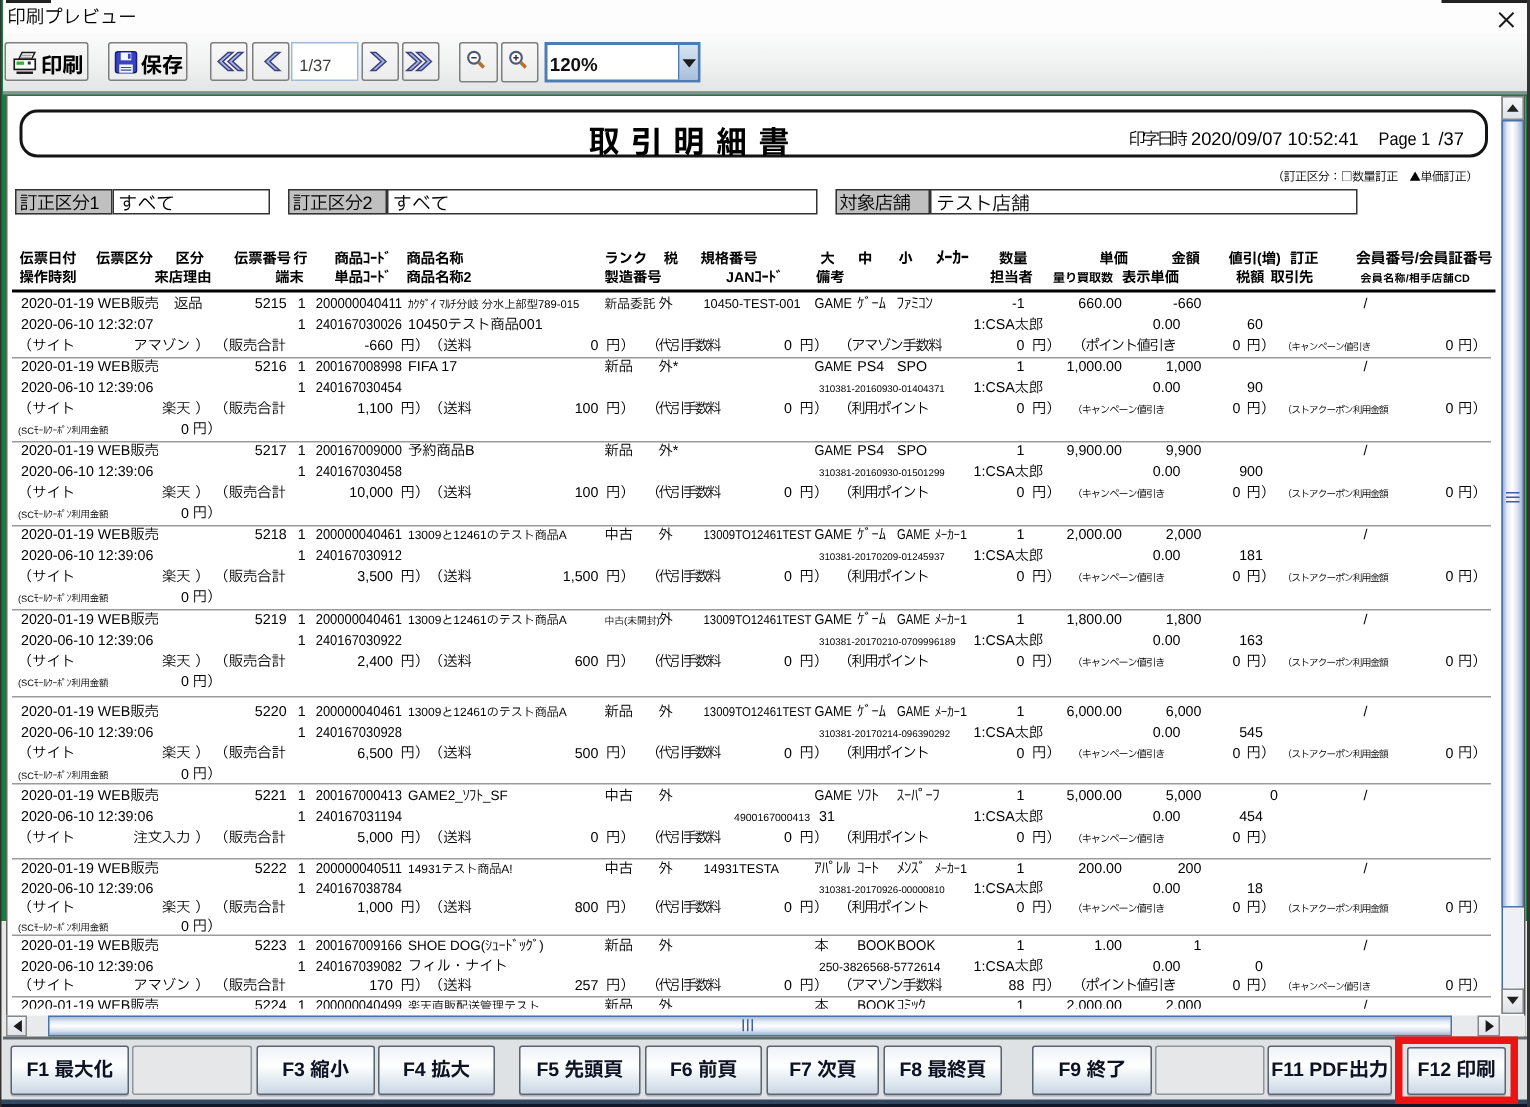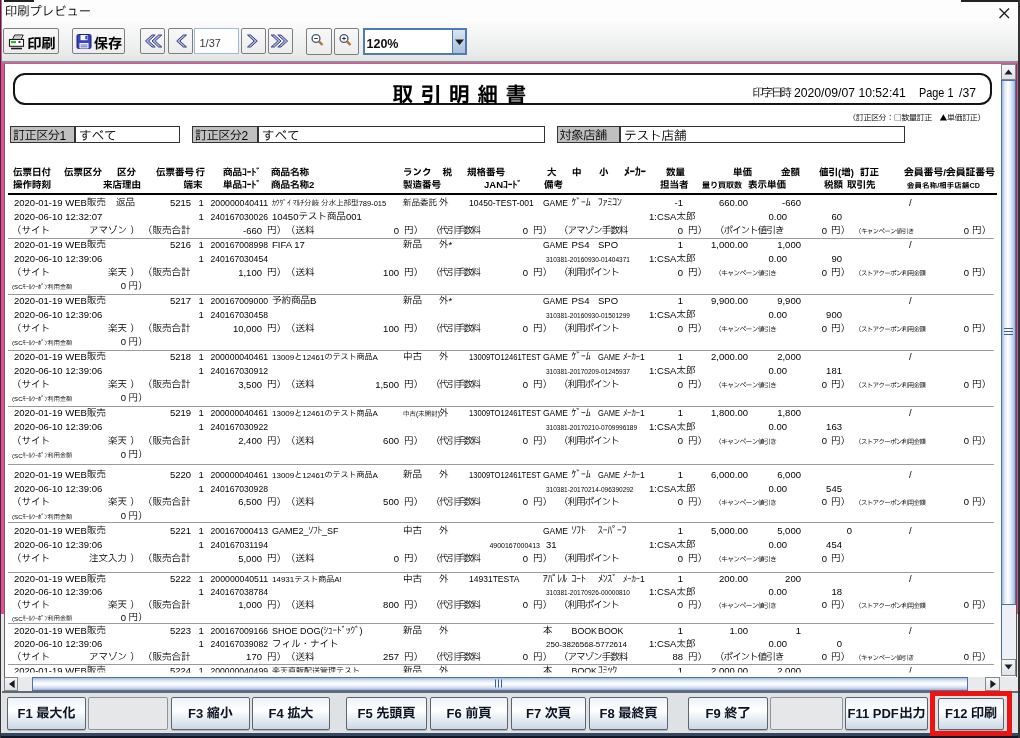--- a/index.html
+++ b/index.html
@@ -1,15 +1,15 @@
 <!DOCTYPE html>
 <html><head><meta charset="utf-8"><style>
 *{margin:0;padding:0;box-sizing:border-box}
 html,body{width:1020px;height:738px;overflow:hidden;background:#e8e8e8;font-family:"Liberation Sans",sans-serif}
-#w{position:relative;width:1020px;height:614px;background:#ec4899}
+#w{position:relative;width:1020px;height:614px;background:#15803d}
 .abs{position:absolute}
 #tbar{left:2px;top:0;width:1016px;height:22px;background:#fdfdfd}
 #tool{left:2px;top:22px;width:1016px;height:41px;background:linear-gradient(180deg,#fbfbfb,#eceeee 70%,#e3e5e5);border-bottom:2px solid #8a9093}
 .tb{background:linear-gradient(180deg,#f8f8f8,#ececec);border:1px solid #7e7e7e;border-radius:2px}
 #doc{left:4px;top:64px;width:1013px;height:628px;background:#fff;border-left:1px solid #666;border-right:1px solid #555}
 #rbox{left:13px;top:73px;width:979px;height:32px;border:2px solid #141414;border-radius:12px;background:#fff}
 .lbl{background:#c0c0c0;border:1px solid #333}
 .fld{background:#fff;border:1px solid #333}
 .sep{left:8px;width:986px;height:1px;background:#9b9b9b}
 #vsb{left:1001px;top:64px;width:15px;height:612px;background:linear-gradient(90deg,#b6c5de,#e8eef8 25%,#ffffff 48%,#dde7f4 75%,#aebfdb);border-left:1px solid #3f69a8}

